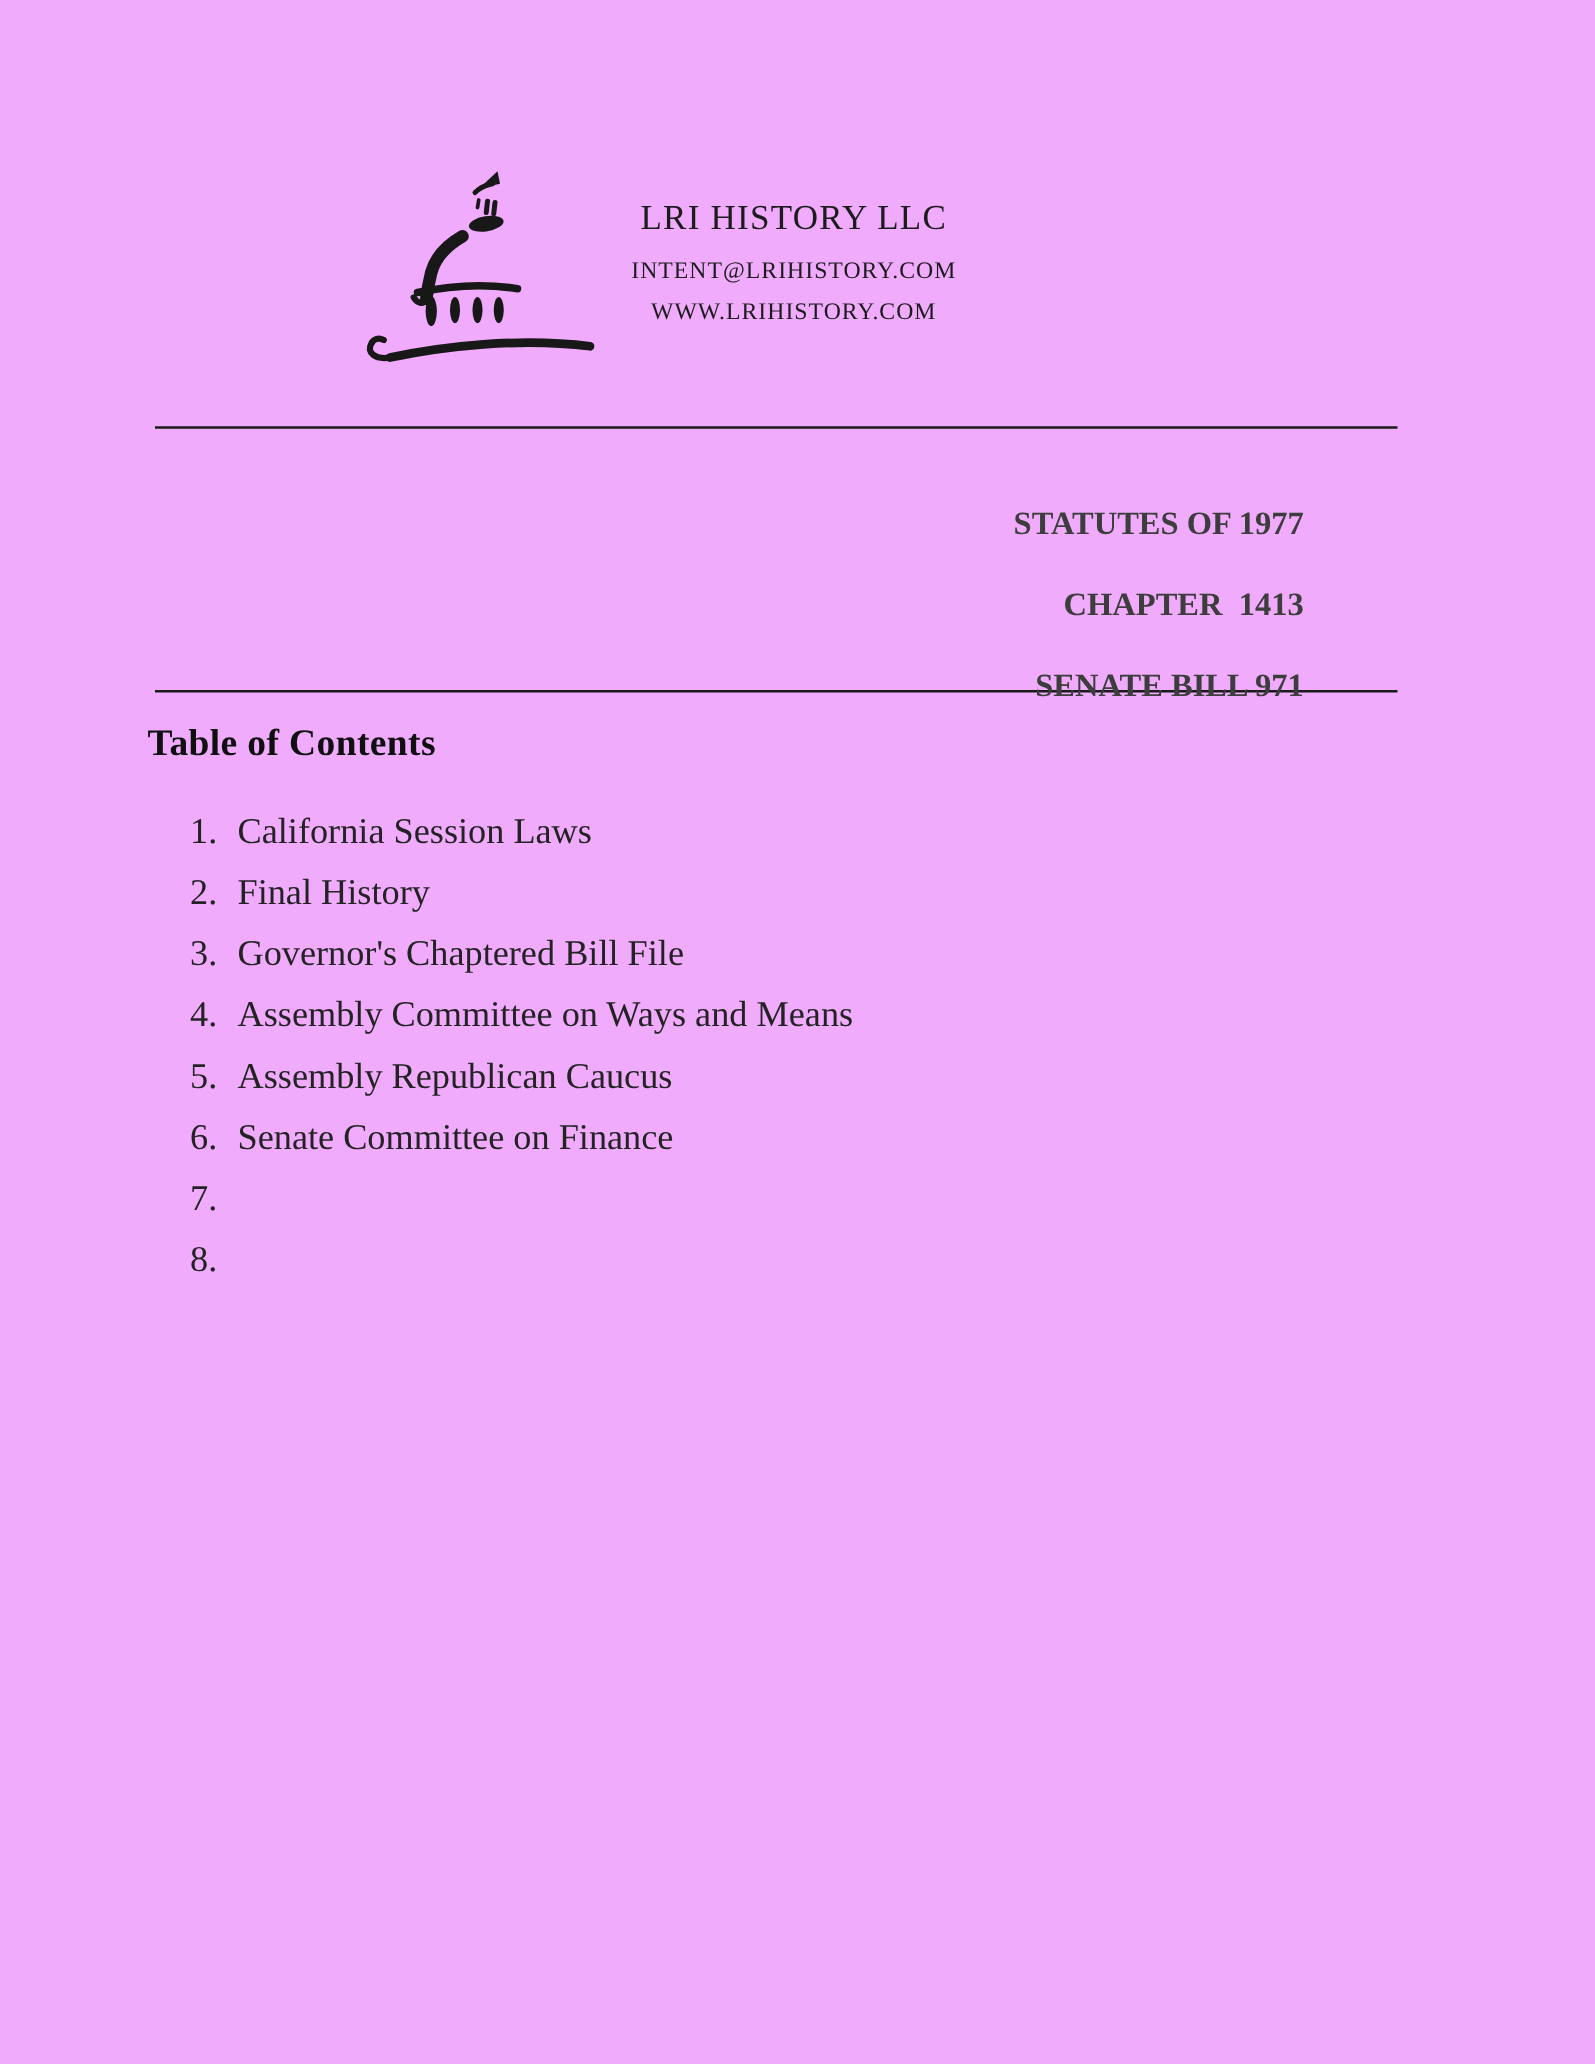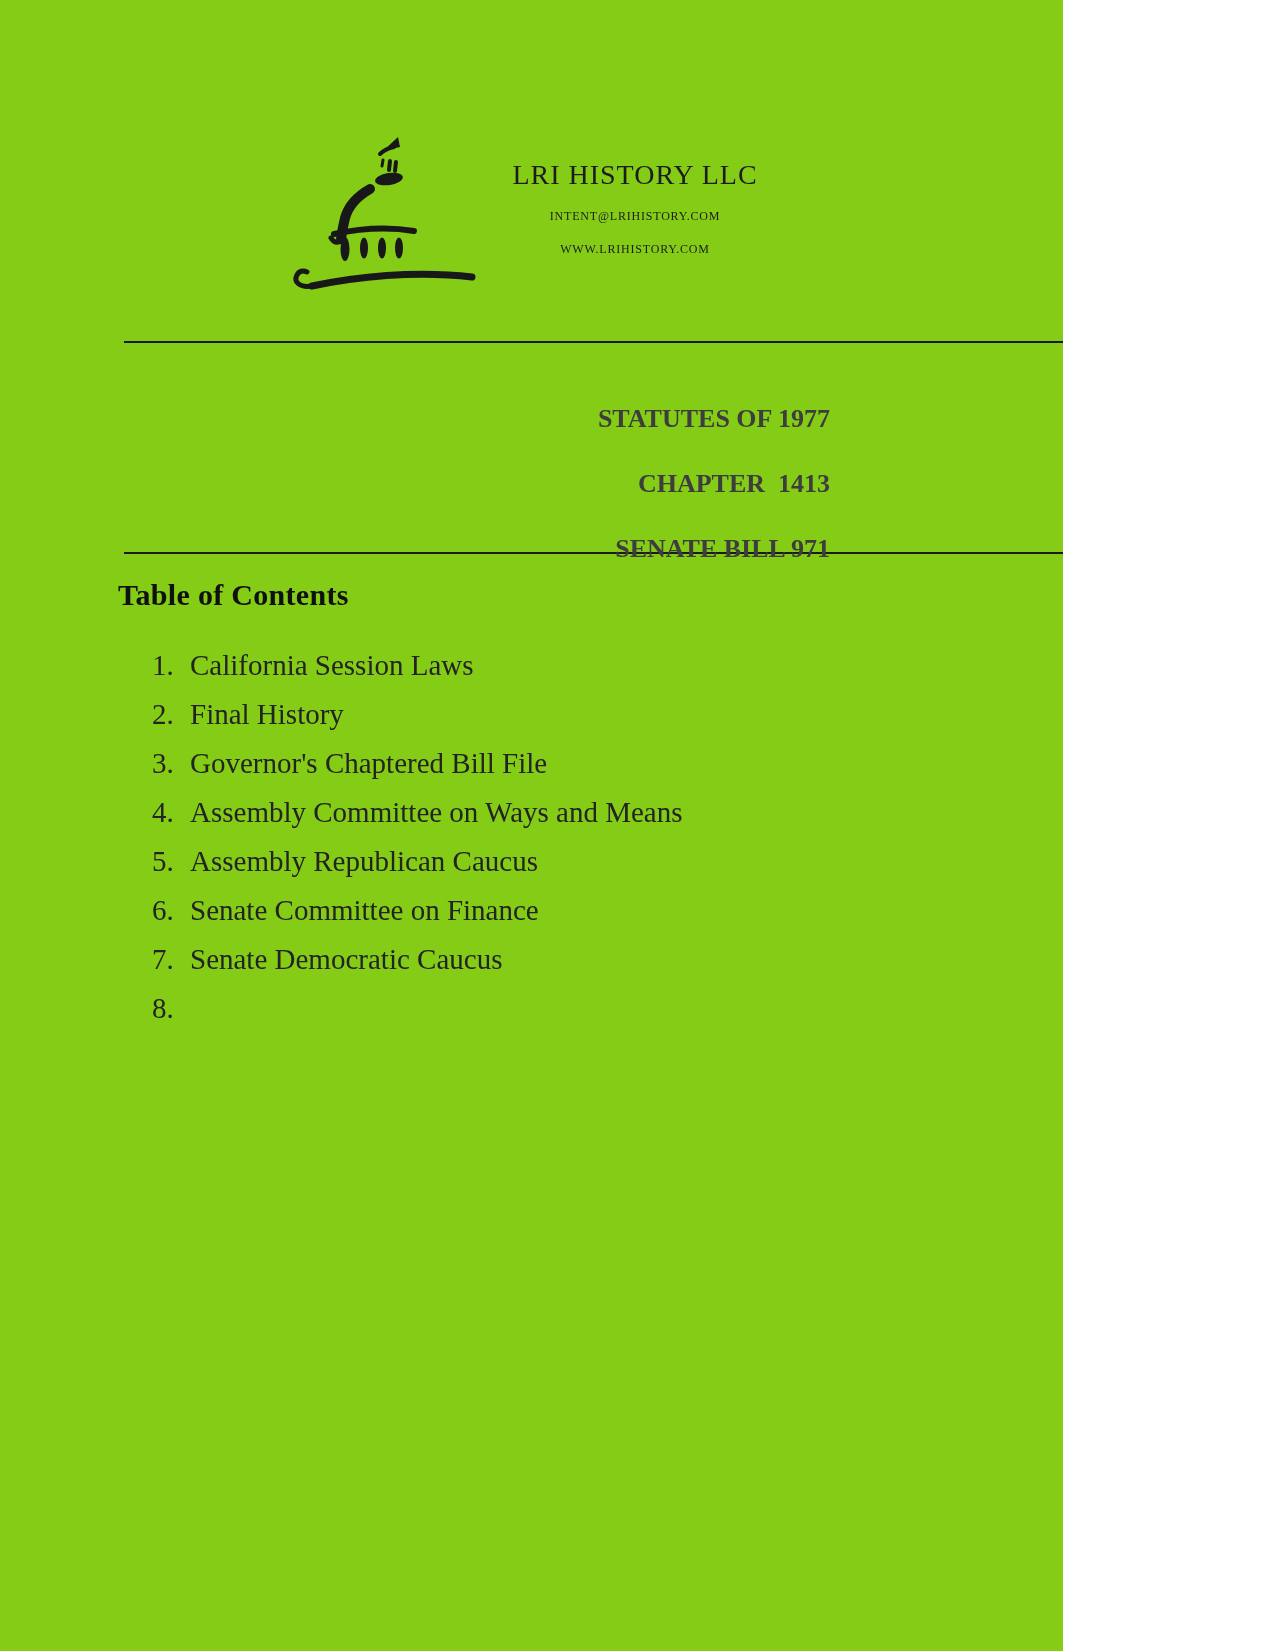--- a/index.html
+++ b/index.html
@@ -3,23 +3,23 @@
 <meta charset="utf-8">
 <style>
   * { margin: 0; padding: 0; box-sizing: border-box; }
   html, body { background: #ffffff; }
   body {
     font-family: "Liberation Serif", "DejaVu Serif", serif;
     width: 1276px;
   }
   .page {
     position: relative;
-    width: 1063px;
+    width: 1276px;
     height: 1651px;
-    background: #84cc16;
+    background: #f0abfc;
     overflow: hidden;
   }
 
   
   .logo {
     position: absolute;
     left: 290px;
     top: 120px;
     width: 186px;
     height: 174px;
@@ -35,21 +35,21 @@
   .company-name {
     font-size: 28px;
     line-height: 34px;
     letter-spacing: 1px;
     white-space: pre;
   }
   .contact-lines {
     margin-top: 8px;
   }
   .contact-line {
-    font-size: 12px;
+    font-size: 19px;
     line-height: 33px;
     letter-spacing: 0.8px;
     white-space: pre;
   }
   .contact-line.phone { letter-spacing: 0.2px; }
 
   
   .rule {
     position: absolute;
     left: 124px;
@@ -177,20 +177,19 @@
     <li class="toc-item">
       <span class="toc-item-number">5.</span>
       <span class="toc-item-label">Assembly Republican Caucus</span>
     </li>
     <li class="toc-item">
       <span class="toc-item-number">6.</span>
       <span class="toc-item-label">Senate Committee on Finance</span>
     </li>
     <li class="toc-item">
       <span class="toc-item-number">7.</span>
-      <span class="toc-item-label">Senate Democratic Caucus</span>
     </li>
     <li class="toc-item">
       <span class="toc-item-number">8.</span>
     </li>
   </ol>
 
 </div>
 
 </body></html>

